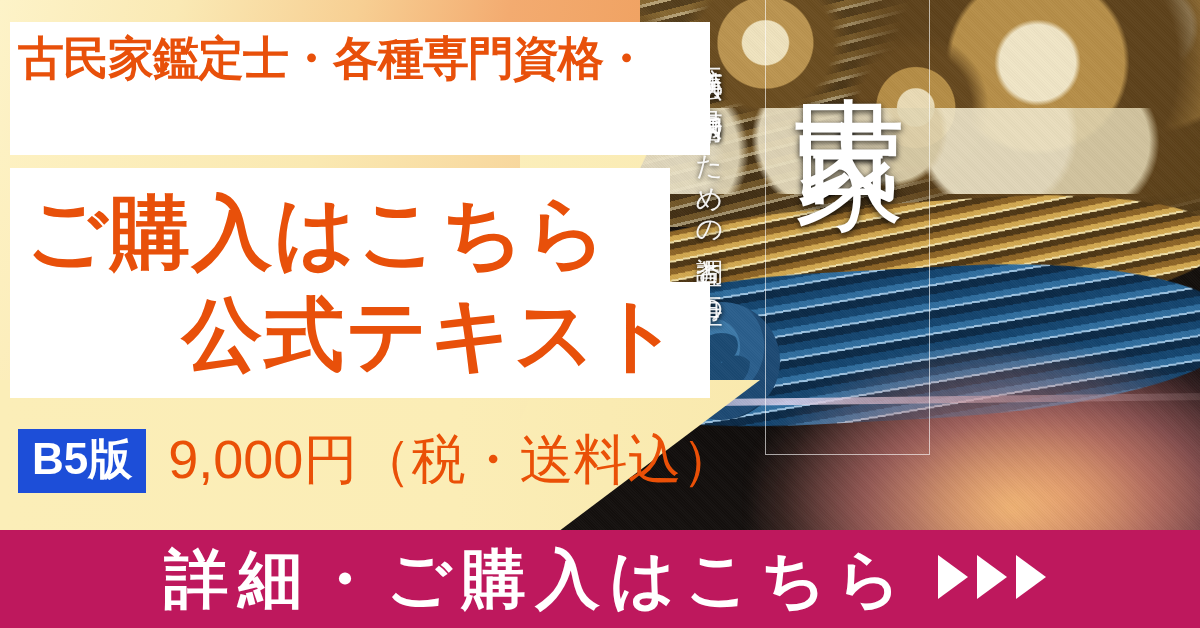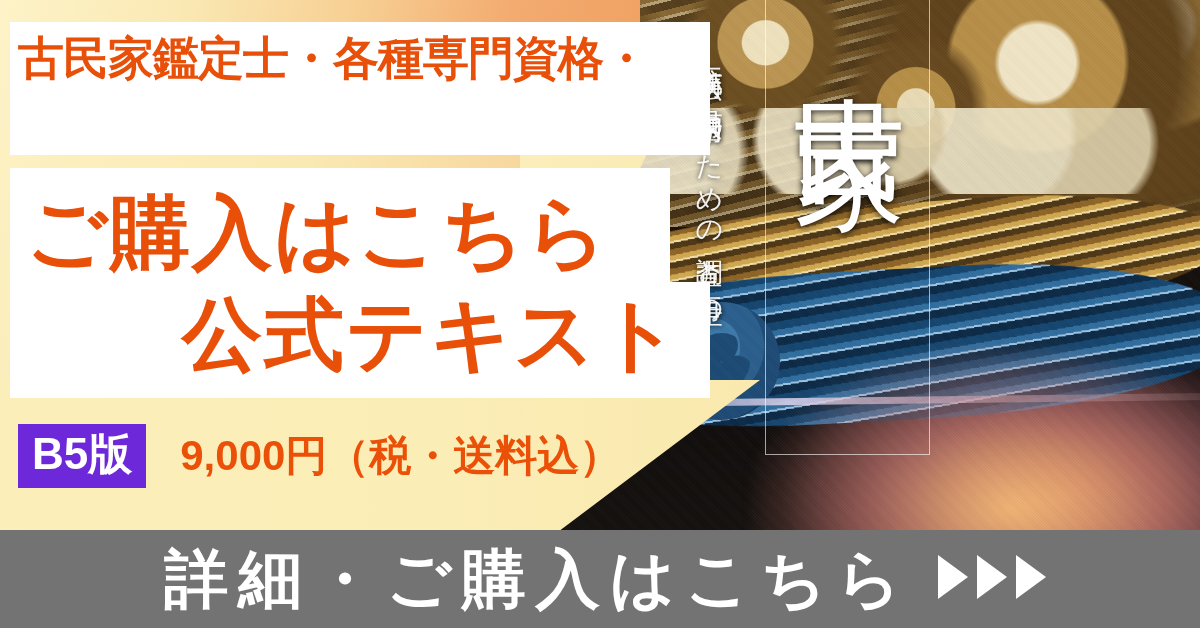--- a/index.html
+++ b/index.html
@@ -209,44 +209,43 @@
 
   
   .price-row{
     position:absolute;
     left:18px; top:424px;
     display:flex;
     align-items:center;
     gap:22px;
   }
   .badge{
-    background:#6d28d9;
+    background:#1d4ed8;
     color:#ffffff;
     font-size:44px;
     font-weight:700;
     letter-spacing:0;
     padding:8px 14px 12px;
     line-height:1;
     white-space:nowrap;
   }
   .price{
     color:#ea5007;
-    font-size:42px;
-    font-weight:700;
+    font-size:54px;
+    font-weight:400;
     letter-spacing:0;
     white-space:nowrap;
-    margin-left:12px;
   }
 
   
   .cta{
     position:absolute;
     left:0; bottom:0;
     width:1200px; height:98px;
-    background:#737373;
+    background:#be185d;
     display:flex;
     align-items:center;
     justify-content:center;
     gap:26px;
   }
   .cta-text{
     color:#ffffff;
     font-size:64px;
     font-weight:700;
     letter-spacing:10px;

